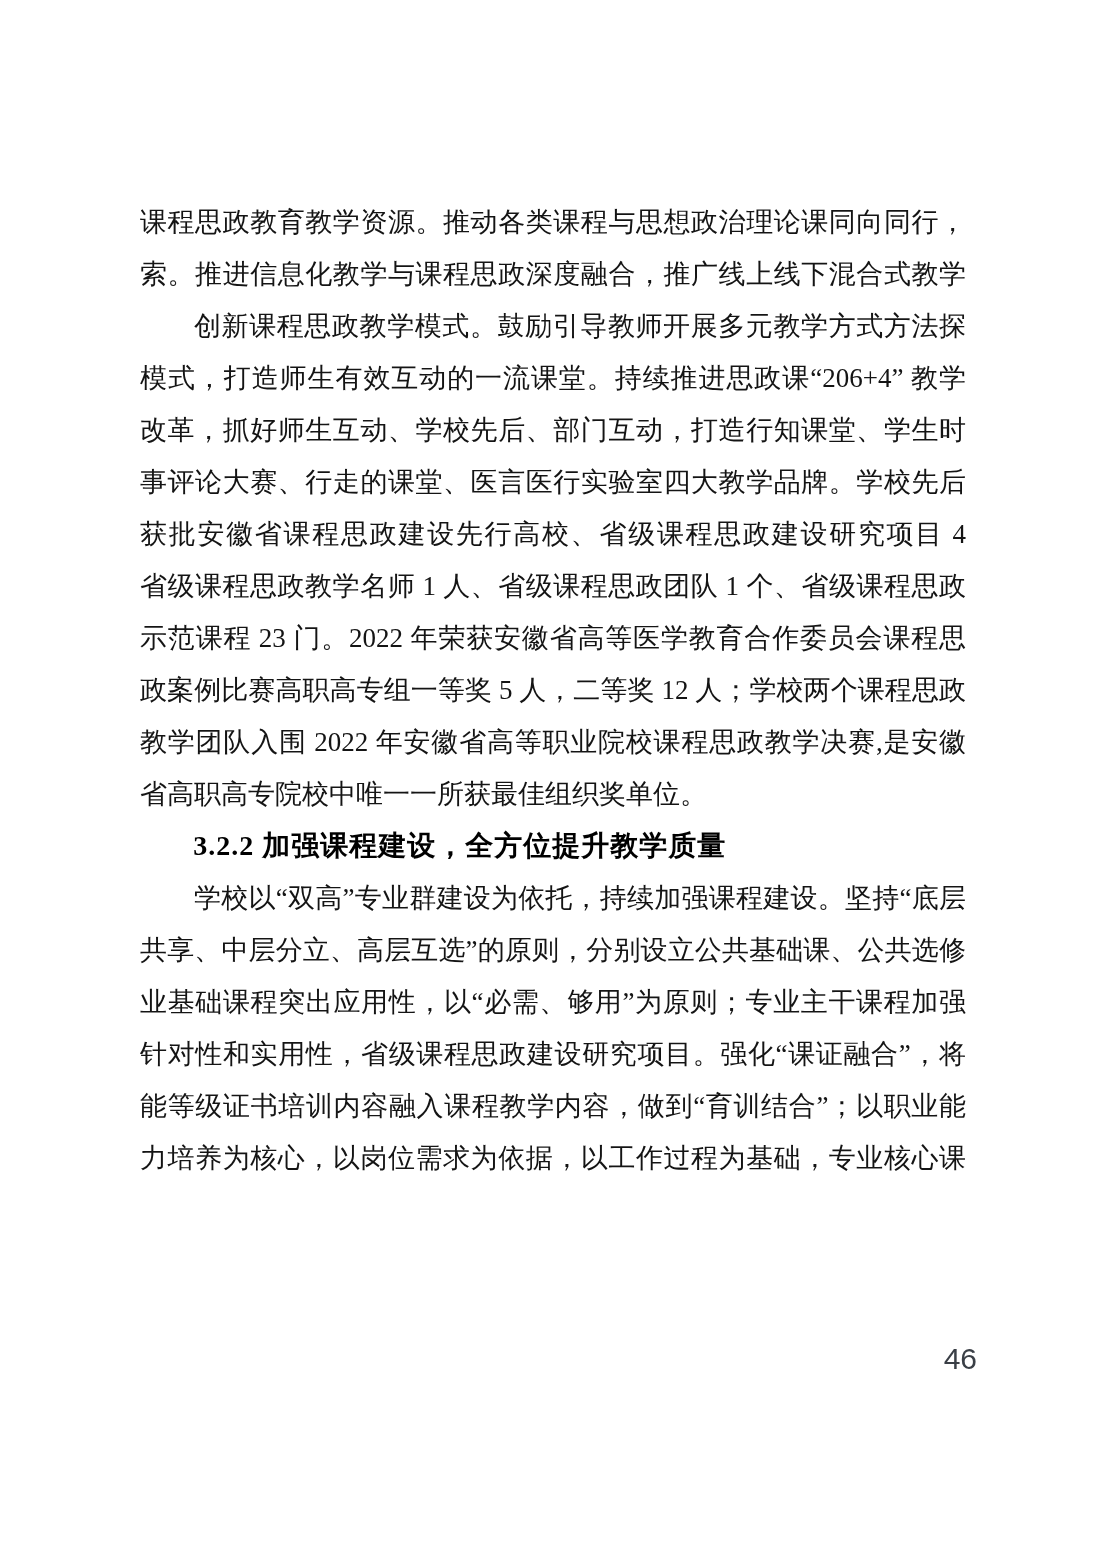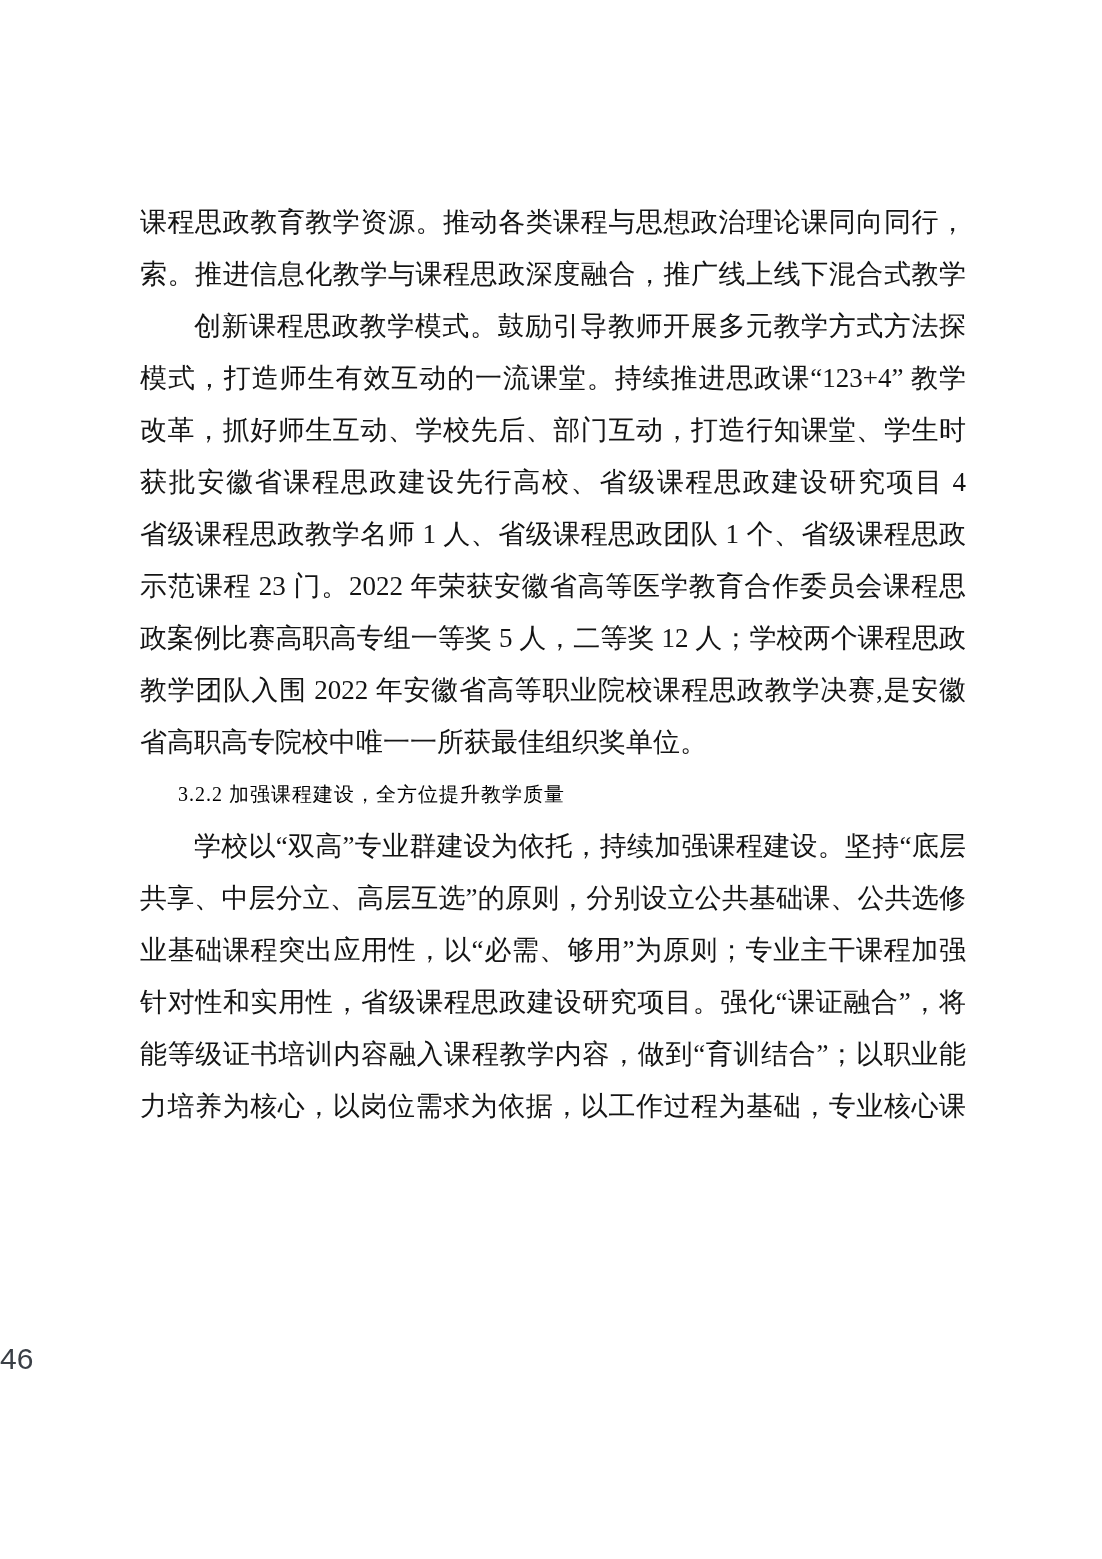--- a/index.html
+++ b/index.html
@@ -32,53 +32,54 @@
     white-space: normal;
     overflow: hidden;
   }
   .line.para-end {
     text-align-last: left;
   }
   .line.indent {
     text-indent: 2em;
   }
   .line.heading {
-    font-weight: normal;
-    font-size: 20px;
+    font-weight: bold;
+    font-size: 28px;
     color: #000000;
     text-align-last: left;
     text-indent: 1.9em;
     letter-spacing: 1px;
   }
   .page-number {
     position: absolute;
     left: 0;
     right: 10px;
     top: 1342px;
-    text-align: left;
+    text-align: right;
     font-family: "Liberation Sans", "DejaVu Sans", sans-serif;
     font-size: 30px;
     color: #3a3f46;
   }
 </style>
 </head>
 <body>
 
 <div class="page">
   <div class="text-block">
 
     <div>
       <div class="line">课程思政教育教学资源。推动各类课程与思想政治理论课同向同行，</div>
     </div>
 
     <div>
       <div class="line">索。推进信息化教学与课程思政深度融合，推广线上线下混合式教学</div>
       <div class="line indent">创新课程思政教学模式。鼓励引导教师开展多元教学方式方法探</div>
-      <div class="line">模式，打造师生有效互动的一流课堂。持续推进思政课“123+4” 教学</div>
+      <div class="line">模式，打造师生有效互动的一流课堂。持续推进思政课“206+4” 教学</div>
       <div class="line">改革，抓好师生互动、学校先后、部门互动，打造行知课堂、学生时</div>
+      <div class="line">事评论大赛、行走的课堂、医言医行实验室四大教学品牌。学校先后</div>
       <div class="line">获批安徽省课程思政建设先行高校、省级课程思政建设研究项目 4 项、</div>
       <div class="line">省级课程思政教学名师 1 人、省级课程思政团队 1 个、省级课程思政</div>
       <div class="line">示范课程 23 门。2022 年荣获安徽省高等医学教育合作委员会课程思</div>
       <div class="line">政案例比赛高职高专组一等奖 5 人，二等奖 12 人；学校两个课程思政</div>
       <div class="line">教学团队入围 2022 年安徽省高等职业院校课程思政教学决赛,是安徽</div>
       <div class="line para-end">省高职高专院校中唯一一所获最佳组织奖单位。</div>
     </div>
 
     <div class="line heading">3.2.2 加强课程建设，全方位提升教学质量</div>
 

